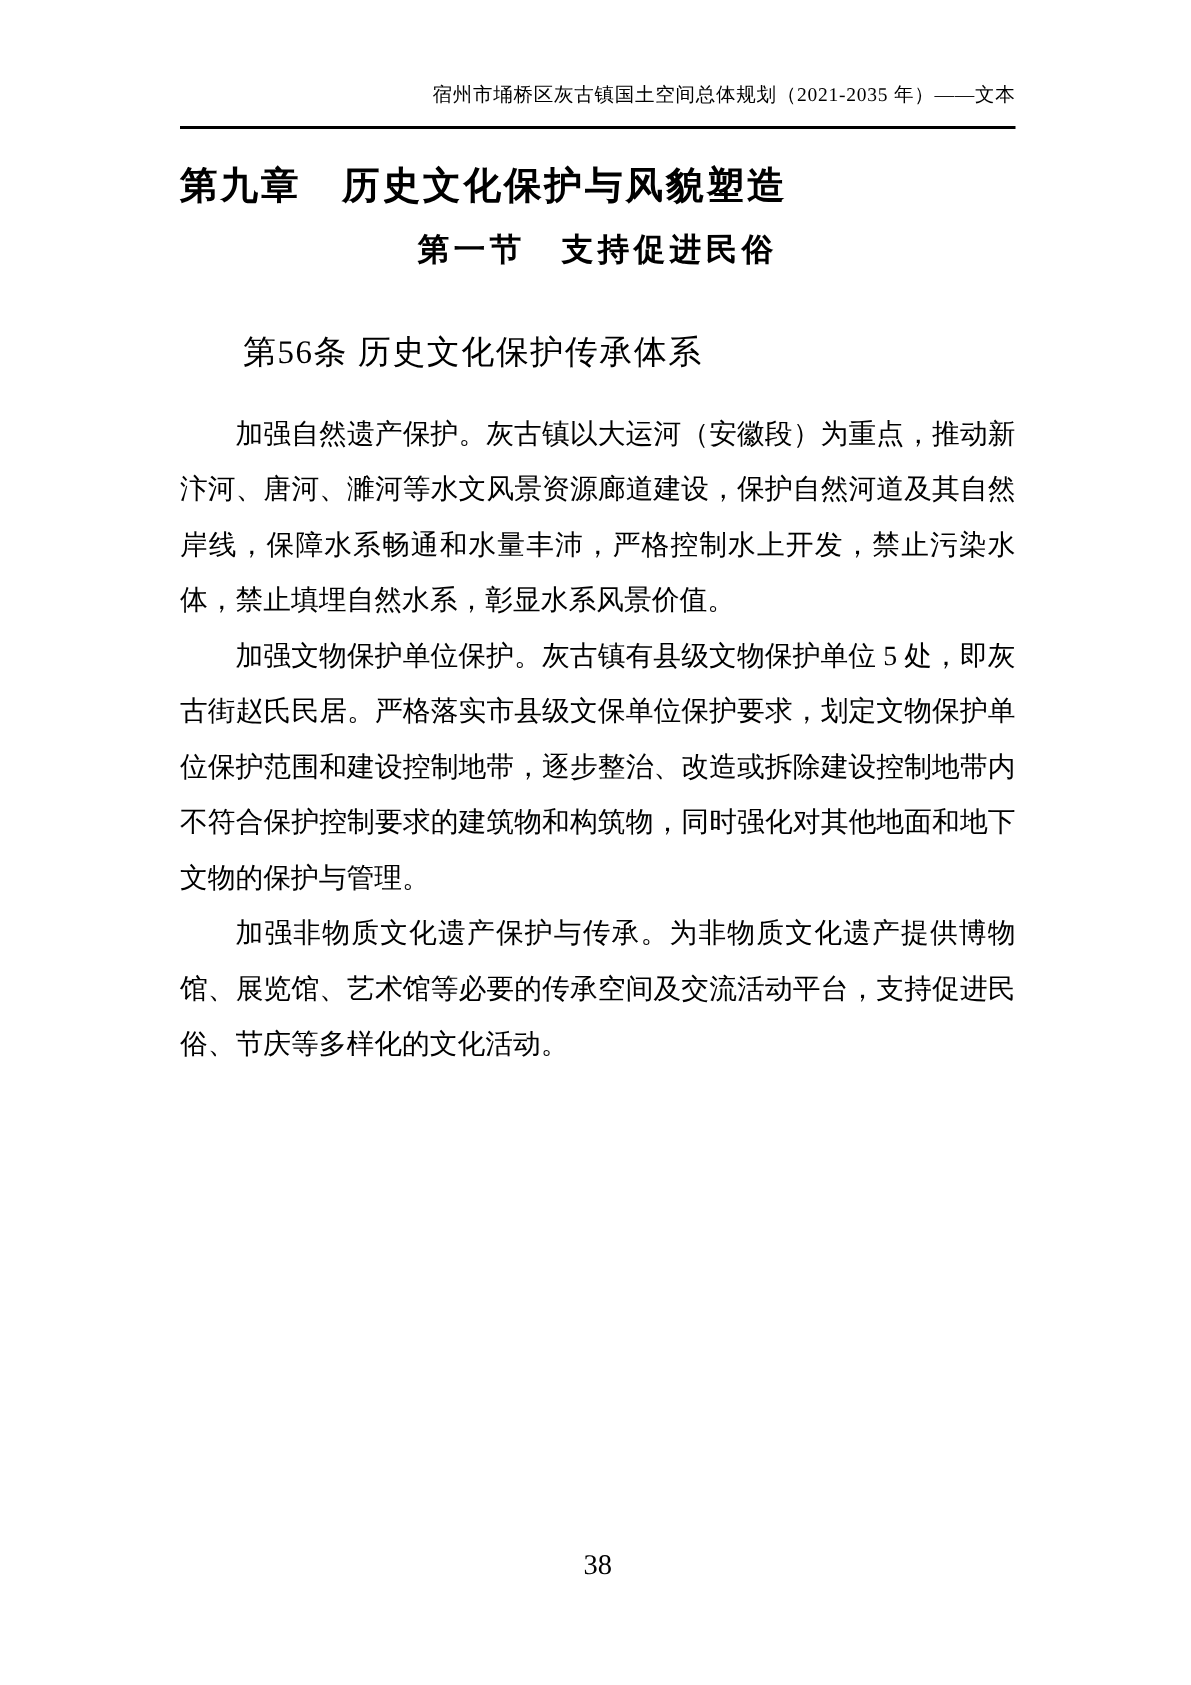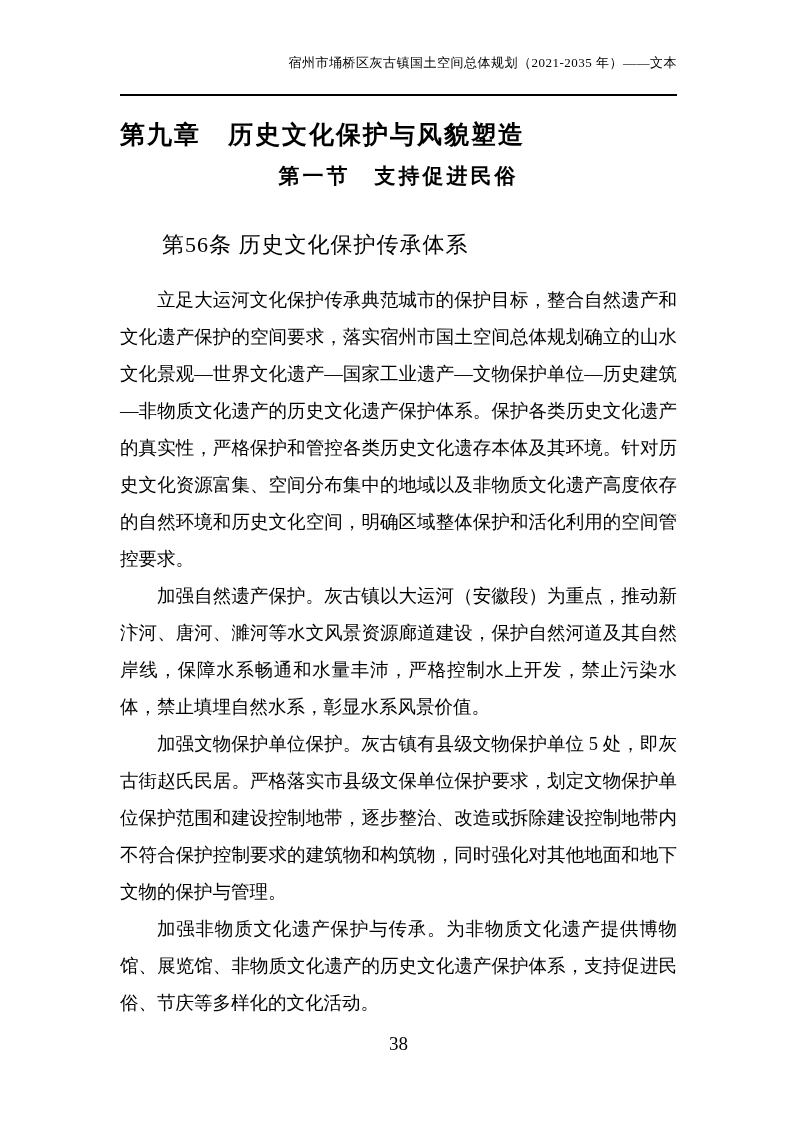--- a/index.html
+++ b/index.html
@@ -17,21 +17,21 @@
     overflow: hidden;
   }
   .column {
     position: absolute;
     left: 120px;
     top: 0;
     width: 557px;
   }
   .page-header {
     margin-top: 54px;
-    padding-bottom: 22px;
+    padding-bottom: 12px;
     border-bottom: 2px solid #000000;
     text-align: right;
     font-size: 13px;
     line-height: 18px;
     letter-spacing: 0.5px;
     white-space: nowrap;
   }
   .chapter-title {
     margin: 22px 0 0 0;
     text-align: left;
@@ -88,24 +88,23 @@
       <span>宿州市埇桥区灰古镇国土空间总体规划（2021-2035 年）——文本</span>
     </div>
 
     <h1 class="chapter-title">第九章　历史文化保护与风貌塑造</h1>
 
     <h2 class="section-title">第一节　支持促进民俗</h2>
 
     <h3 class="article-heading">第56条 历史文化保护传承体系</h3>
 
     <div class="body-text">
-      <p>立足大运河文化保护传承典范城市的保护目标，整合自然遗产和文化遗产保护的空间要求，落实宿州市国土空间总体规划确立的山水文化景观—世界文化遗产—国家工业遗产—文物保护单位—历史建筑—非物质文化遗产的历史文化遗产保护体系。保护各类历史文化遗产的真实性，严格保护和管控各类历史文化遗存本体及其环境。针对历史文化资源富集、空间分布集中的地域以及非物质文化遗产高度依存的自然环境和历史文化空间，明确区域整体保护和活化利用的空间管控要求。</p>
       <p>加强自然遗产保护。灰古镇以大运河（安徽段）为重点，推动新汴河、唐河、濉河等水文风景资源廊道建设，保护自然河道及其自然岸线，保障水系畅通和水量丰沛，严格控制水上开发，禁止污染水体，禁止填埋自然水系，彰显水系风景价值。</p>
       <p>加强文物保护单位保护。灰古镇有县级文物保护单位 5 处，即灰古街赵氏民居。严格落实市县级文保单位保护要求，划定文物保护单位保护范围和建设控制地带，逐步整治、改造或拆除建设控制地带内不符合保护控制要求的建筑物和构筑物，同时强化对其他地面和地下文物的保护与管理。</p>
-      <p>加强非物质文化遗产保护与传承。为非物质文化遗产提供博物馆、展览馆、非物质文化遗产的历史文化遗产保护体系，支持促进民俗、节庆等多样化的文化活动。</p>
+      <p>加强非物质文化遗产保护与传承。为非物质文化遗产提供博物馆、展览馆、艺术馆等必要的传承空间及交流活动平台，支持促进民俗、节庆等多样化的文化活动。</p>
     </div>
 
   </div>
 
   <div class="page-footer">
     <span>38</span>
   </div>
 </div>
 
 </body></html>

